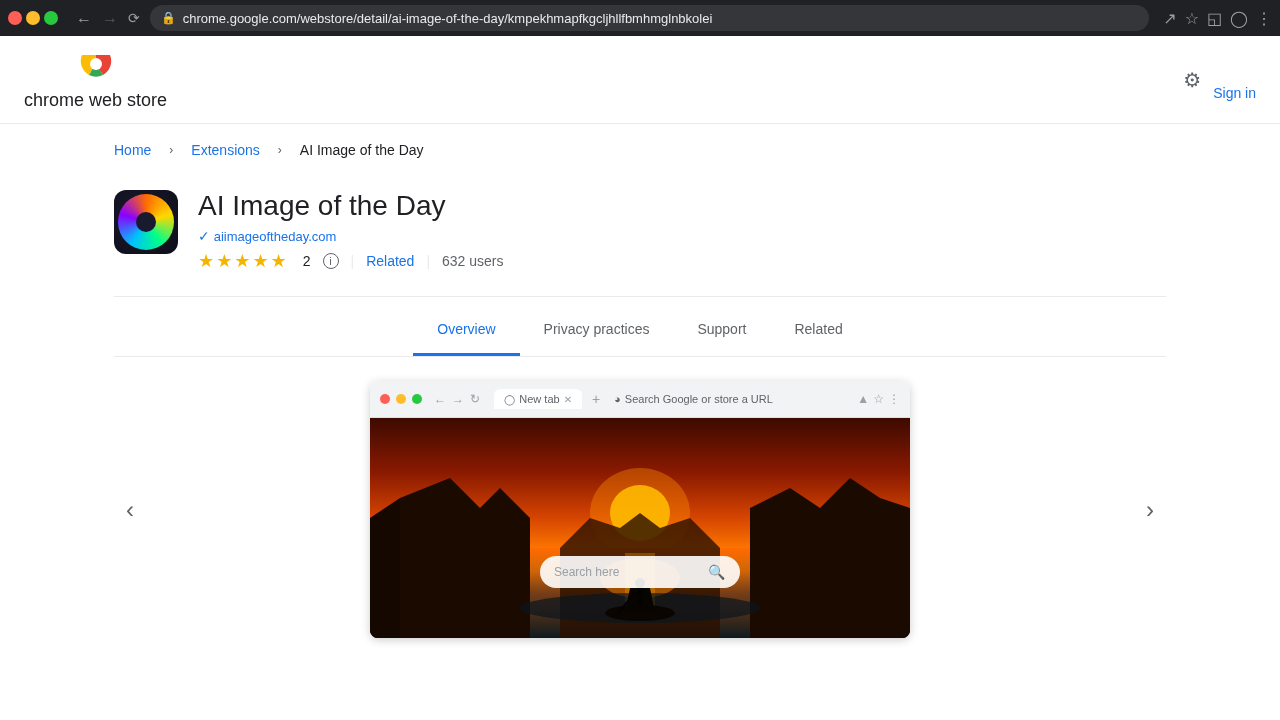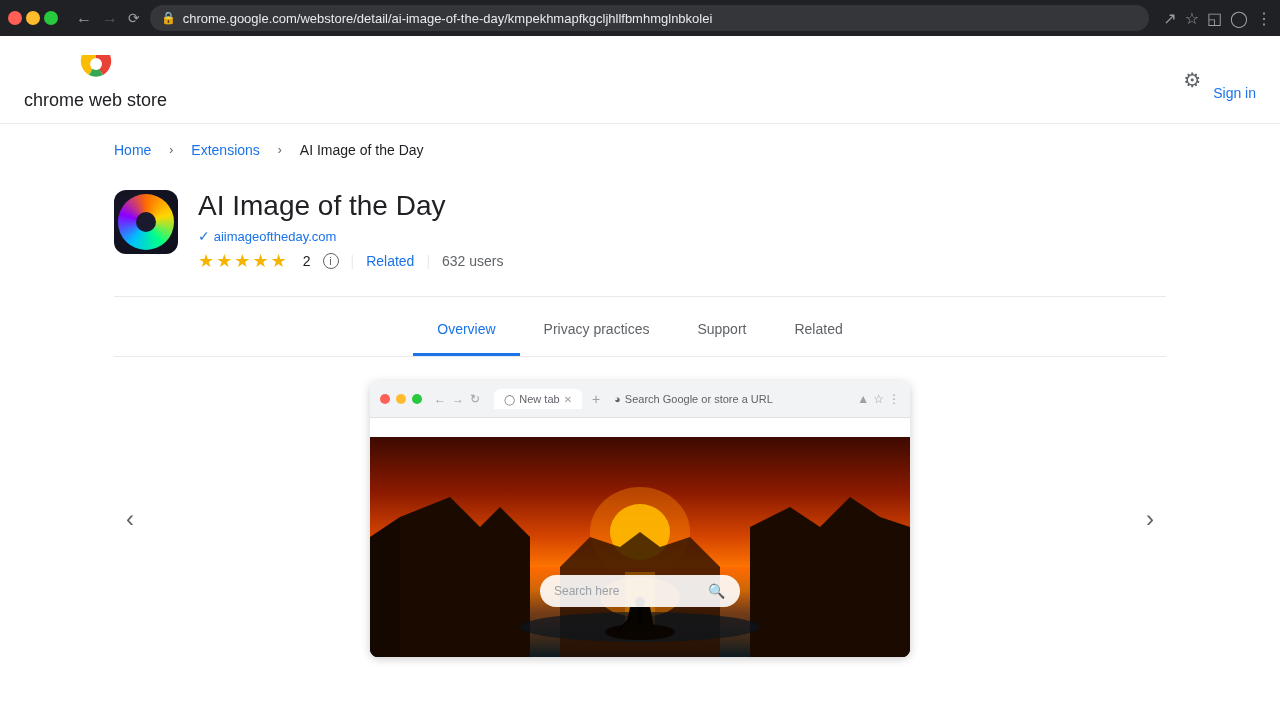--- a/index.html
+++ b/index.html
@@ -71,21 +71,21 @@
     .screenshot-container { width: 540px; border-radius: 8px; overflow: hidden; box-shadow: 0 2px 10px rgba(0,0,0,0.2); }
     .screenshot-toolbar { background: #f1f3f4; padding: 8px 10px; display: flex; align-items: center; gap: 6px; border-bottom: 1px solid #e0e0e0; }
     .ss-dot { width: 10px; height: 10px; border-radius: 50%; }
     .ss-dot.red { background: #ff5f57; }
     .ss-dot.yellow { background: #ffbd2e; }
     .ss-dot.green { background: #28c940; }
     .ss-tab { background: #fff; padding: 4px 10px; border-radius: 6px 6px 0 0; font-size: 11px; color: #5f6368; display: flex; align-items: center; gap: 4px; margin-left: 8px; }
     .ss-tab-close { color: #9aa0a6; font-size: 10px; }
     .ss-address { background: #f1f3f4; padding: 4px 8px; border-radius: 12px; font-size: 11px; color: #5f6368; flex: 1; display: flex; align-items: center; gap: 4px; }
     .ss-actions { display: flex; gap: 4px; color: #9aa0a6; font-size: 12px; }
-    .ss-content { position: relative; height: 220px; overflow: hidden; margin-top: 19px; }
+    .ss-content { position: relative; height: 220px; overflow: hidden; }
     .ss-search-overlay { position: absolute; bottom: 50px; left: 50%; transform: translateX(-50%); width: 200px; background: rgba(255,255,255,0.9); border-radius: 20px; padding: 8px 14px; display: flex; align-items: center; justify-content: space-between; font-size: 12px; color: #9aa0a6; }
     .ss-search-icon { color: #5f6368; font-size: 14px; }
   </style>
 </head>
 <body>
 
 <div class="browser-top">
   <div class="browser-controls">
     <button class="browser-btn close"></button>
     <button class="browser-btn min"></button>

